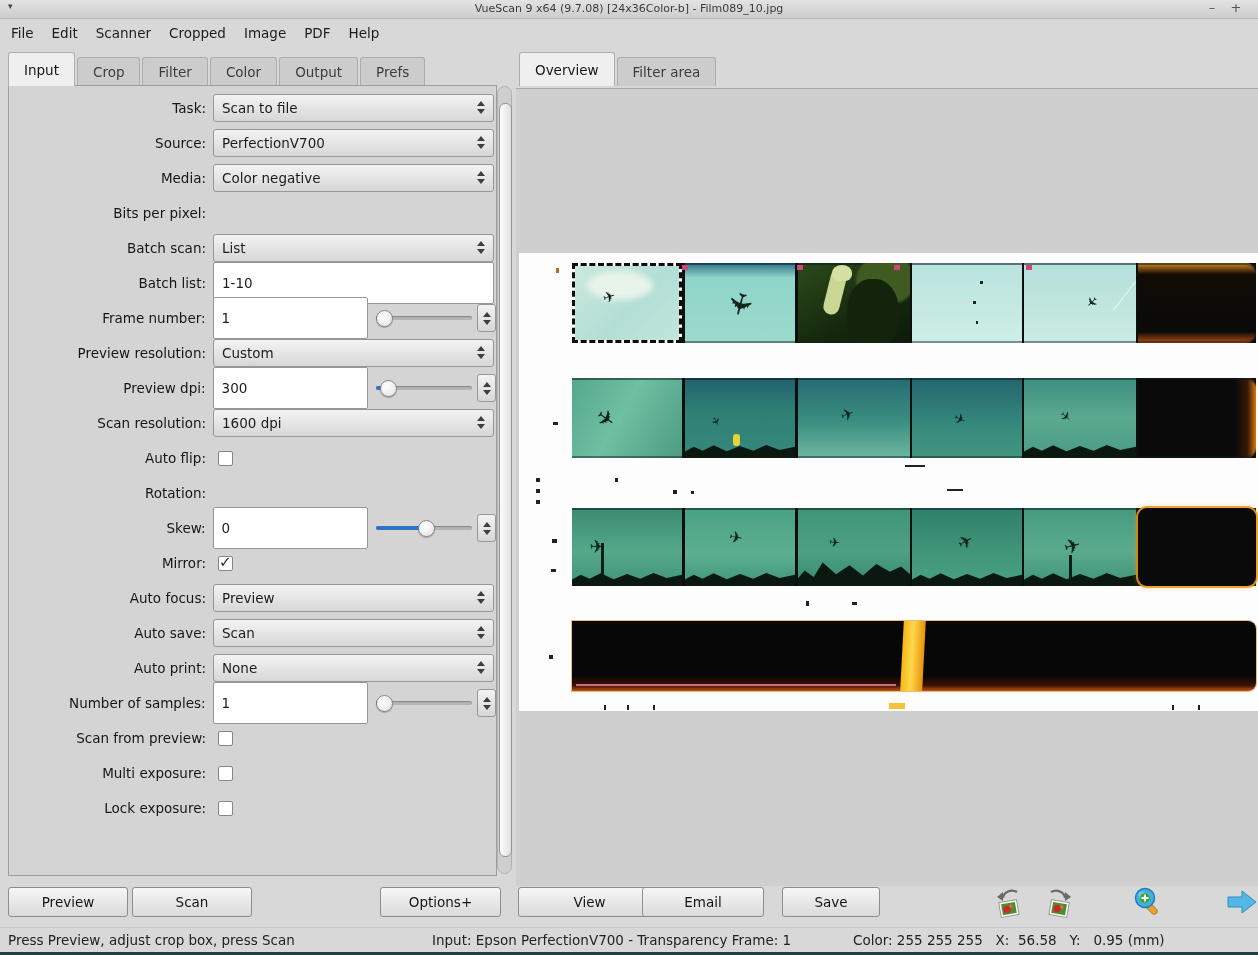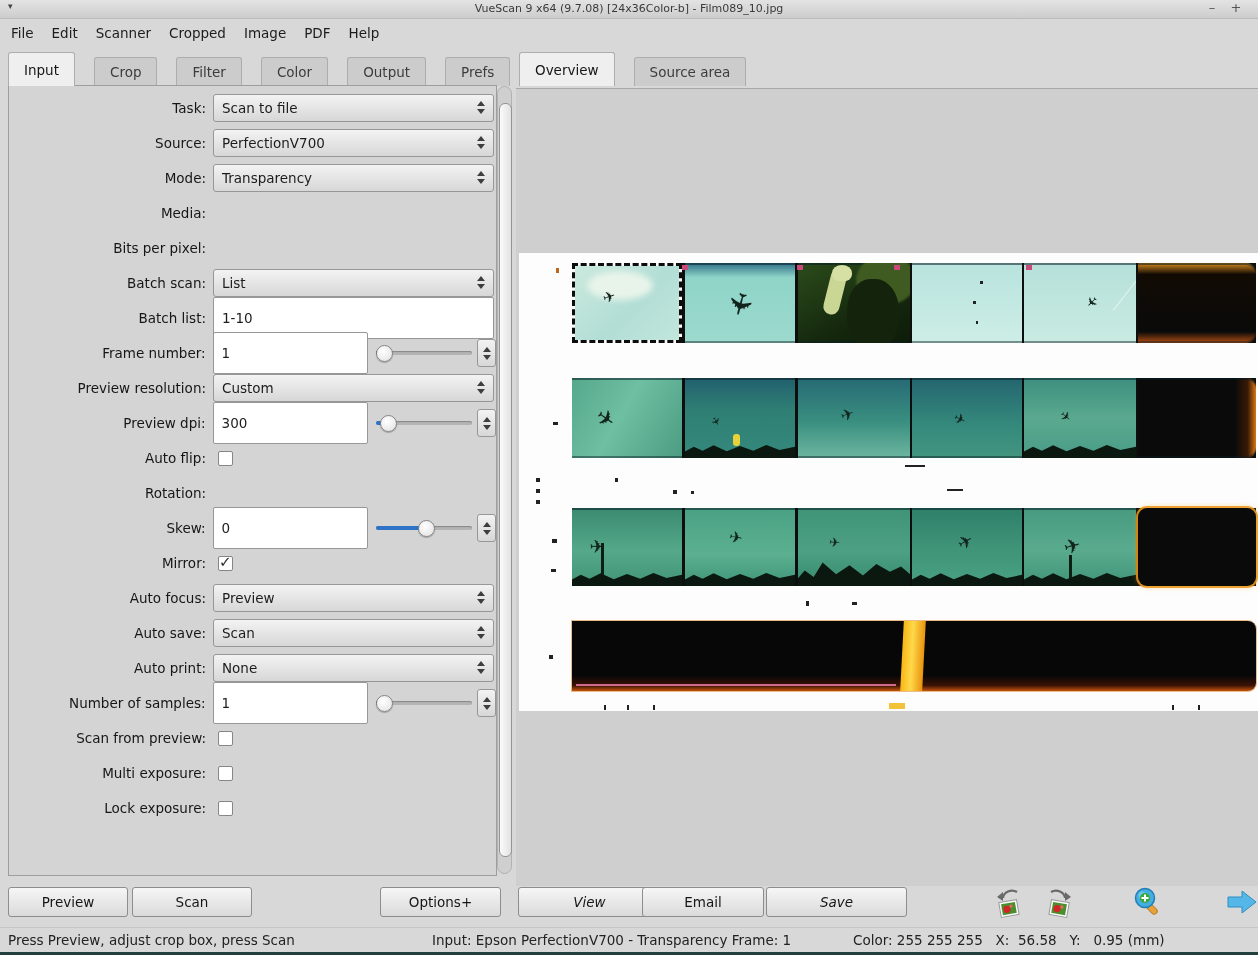--- a/index.html
+++ b/index.html
@@ -17,21 +17,21 @@
   .corner-glyph{position:absolute;left:8px;top:1px;font-size:9px;color:#444;}
   .win-btn{position:absolute;top:0;font-size:13px;color:#555;width:16px;text-align:center;cursor:default;}
   .win-min{right:38px;} .win-max{right:14px;}
   
   .menubar{position:absolute;left:2px;top:19px;height:27px;display:flex;align-items:center;}
   .menu-item{padding:4px 9px;font-size:13.5px;color:#1c1c1c;}
   
   .tabs{position:absolute;top:52px;height:34px;display:flex;align-items:flex-end;}
   .tabs-left{left:8px;} .tabs-right{left:519px;}
   .tab{font-size:13.5px;padding:6px 15px 7px 15px;background:#cccccc;border:1px solid #adadad;
-       border-bottom:none;border-radius:3px 3px 0 0;margin-right:19px;color:#3c3c3c;height:15px;}
+       border-bottom:none;border-radius:3px 3px 0 0;margin-right:2px;color:#3c3c3c;height:15px;}
   .tab.active{background:#efefef;padding-top:9px;height:17px;color:#161616;position:relative;z-index:3;}
   
   .left-panel{position:absolute;left:8px;top:85px;width:487px;height:789px;
     background:#d4d4d4;border:1px solid #9e9e9e;overflow:hidden;z-index:2;}
   .form{position:absolute;left:0;top:8px;right:0;}
   .frow{height:28px;margin-bottom:7px;display:flex;align-items:center;}
   .flabel{width:197px;text-align:right;padding-right:7px;font-size:13.5px;color:#161616;white-space:nowrap;}
   .select{box-sizing:border-box;width:281px;height:28px;background:linear-gradient(#f3f3f3,#d7d7d7);
     border:1px solid #979797;border-radius:3px;display:flex;align-items:center;
     padding:0 24px 0 8px;font-size:13.5px;position:relative;}
@@ -152,33 +152,30 @@
       <div class="flabel">Source:</div>
       <div class="select">
         <span>PerfectionV700</span>
         <span class="spins">
             <span class="tri-up"></span>
             <span class="tri-dn"></span>
           </span>
       </div>
     </div>
 
-    <div class="frow">
-      <div class="flabel">Mode:</div>
-      <div class="select">
-        <span>Transparency</span>
-        <span class="spins">
-            <span class="tri-up"></span>
-            <span class="tri-dn"></span>
-          </span>
-      </div>
-    </div>
 
     <div class="frow">
       <div class="flabel">Media:</div>
+      <div class="select">
+        <span>Color negative</span>
+        <span class="spins">
+            <span class="tri-up"></span>
+            <span class="tri-dn"></span>
+          </span>
+      </div>
     </div>
 
     <div class="frow">
       <div class="flabel">Bits per pixel:</div>
     </div>
 
     <div class="frow">
       <div class="flabel">Batch scan:</div>
       <div class="select">
         <span>List</span>
@@ -226,20 +223,30 @@
         <div class="track"></div>
           <div class="fill"></div>
           <div class="knob"></div>
       </div>
       <div class="spinbtn">
           <span class="tri-up"></span>
           <span class="tri-dn"></span>
         </div>
     </div>
 
+    <div class="frow">
+      <div class="flabel">Scan resolution:</div>
+      <div class="select">
+        <span>1600 dpi</span>
+        <span class="spins">
+            <span class="tri-up"></span>
+            <span class="tri-dn"></span>
+          </span>
+      </div>
+    </div>
 
     <div class="frow">
       <div class="flabel">Auto flip:</div>
       <div class="checkbox">
           <span class="mark"></span>
         </div>
     </div>
 
     <div class="frow">
       <div class="flabel">Rotation:</div>
@@ -337,21 +344,21 @@
 
   </div>
 </div>
 
 <div class="v-scroll">
   <div class="v-thumb"></div>
 </div>
 
 <div class="tabs tabs-right">
   <div class="tab active">Overview</div>
-  <div class="tab">Source area</div>
+  <div class="tab">Filter area</div>
 </div>
 
 <div class="preview-area">
   <div class="scan-image">
 
     <div class="strip strip1">
       <div class="frame sel-frame" style="left:0;width:110px;background:linear-gradient(135deg,#cdeade,#b2ded6 55%,#c3e7dd);">
         <div style="position:absolute;left:14%;top:10%;width:60%;height:36%;background:#e8f4ea;border-radius:50%;filter:blur(3px);"></div>
         <span class="plane" style="left:28%;top:34%;font-size:15px;transform:rotate(-18deg);">✈</span>
       </div>
@@ -456,23 +463,23 @@
     <span class="speck" style="left:370px;top:450px;width:16px;height:6px;background:#f2c23a;"></span>
     <span class="speck" style="left:653px;top:452px;width:2px;height:5px;"></span>
     <span class="speck" style="left:679px;top:452px;width:2px;height:5px;"></span>
   </div>
 </div>
 
 <div class="footer">
   <div class="btn" style="left:8px;width:120px;">Preview</div>
   <div class="btn" style="left:132px;width:120px;">Scan</div>
   <div class="btn" style="left:380px;width:121px;">Options+</div>
-  <div class="btn" style="left:518px;width:143px;font-style:italic;">View</div>
+  <div class="btn" style="left:518px;width:143px;">View</div>
   <div class="btn" style="left:642px;width:122px;">Email</div>
-  <div class="btn" style="left:766px;width:141px;font-style:italic;">Save</div>
+  <div class="btn" style="left:782px;width:98px;">Save</div>
 
   <div class="icon" style="left:994px;">
     <svg width="32" height="34" viewBox="0 0 32 34">
       <path d="M9 12 A 9 8 0 0 1 23 6" fill="none" stroke="#6a6a6a" stroke-width="2.2"></path>
       <polygon points="9,6 9,15 3,11" fill="#6a6a6a"></polygon>
       <g transform="rotate(-10 15 23)">
         <rect x="6" y="15" width="18" height="15" fill="#fafafa" stroke="#9a9a9a"></rect>
         <rect x="8" y="17" width="14" height="11" fill="#4a8f2e"></rect>
         <circle cx="13" cy="23" r="3.6" fill="#cf2727"></circle>
         <circle cx="17.5" cy="20.5" r="1.7" fill="#e8645f"></circle>

